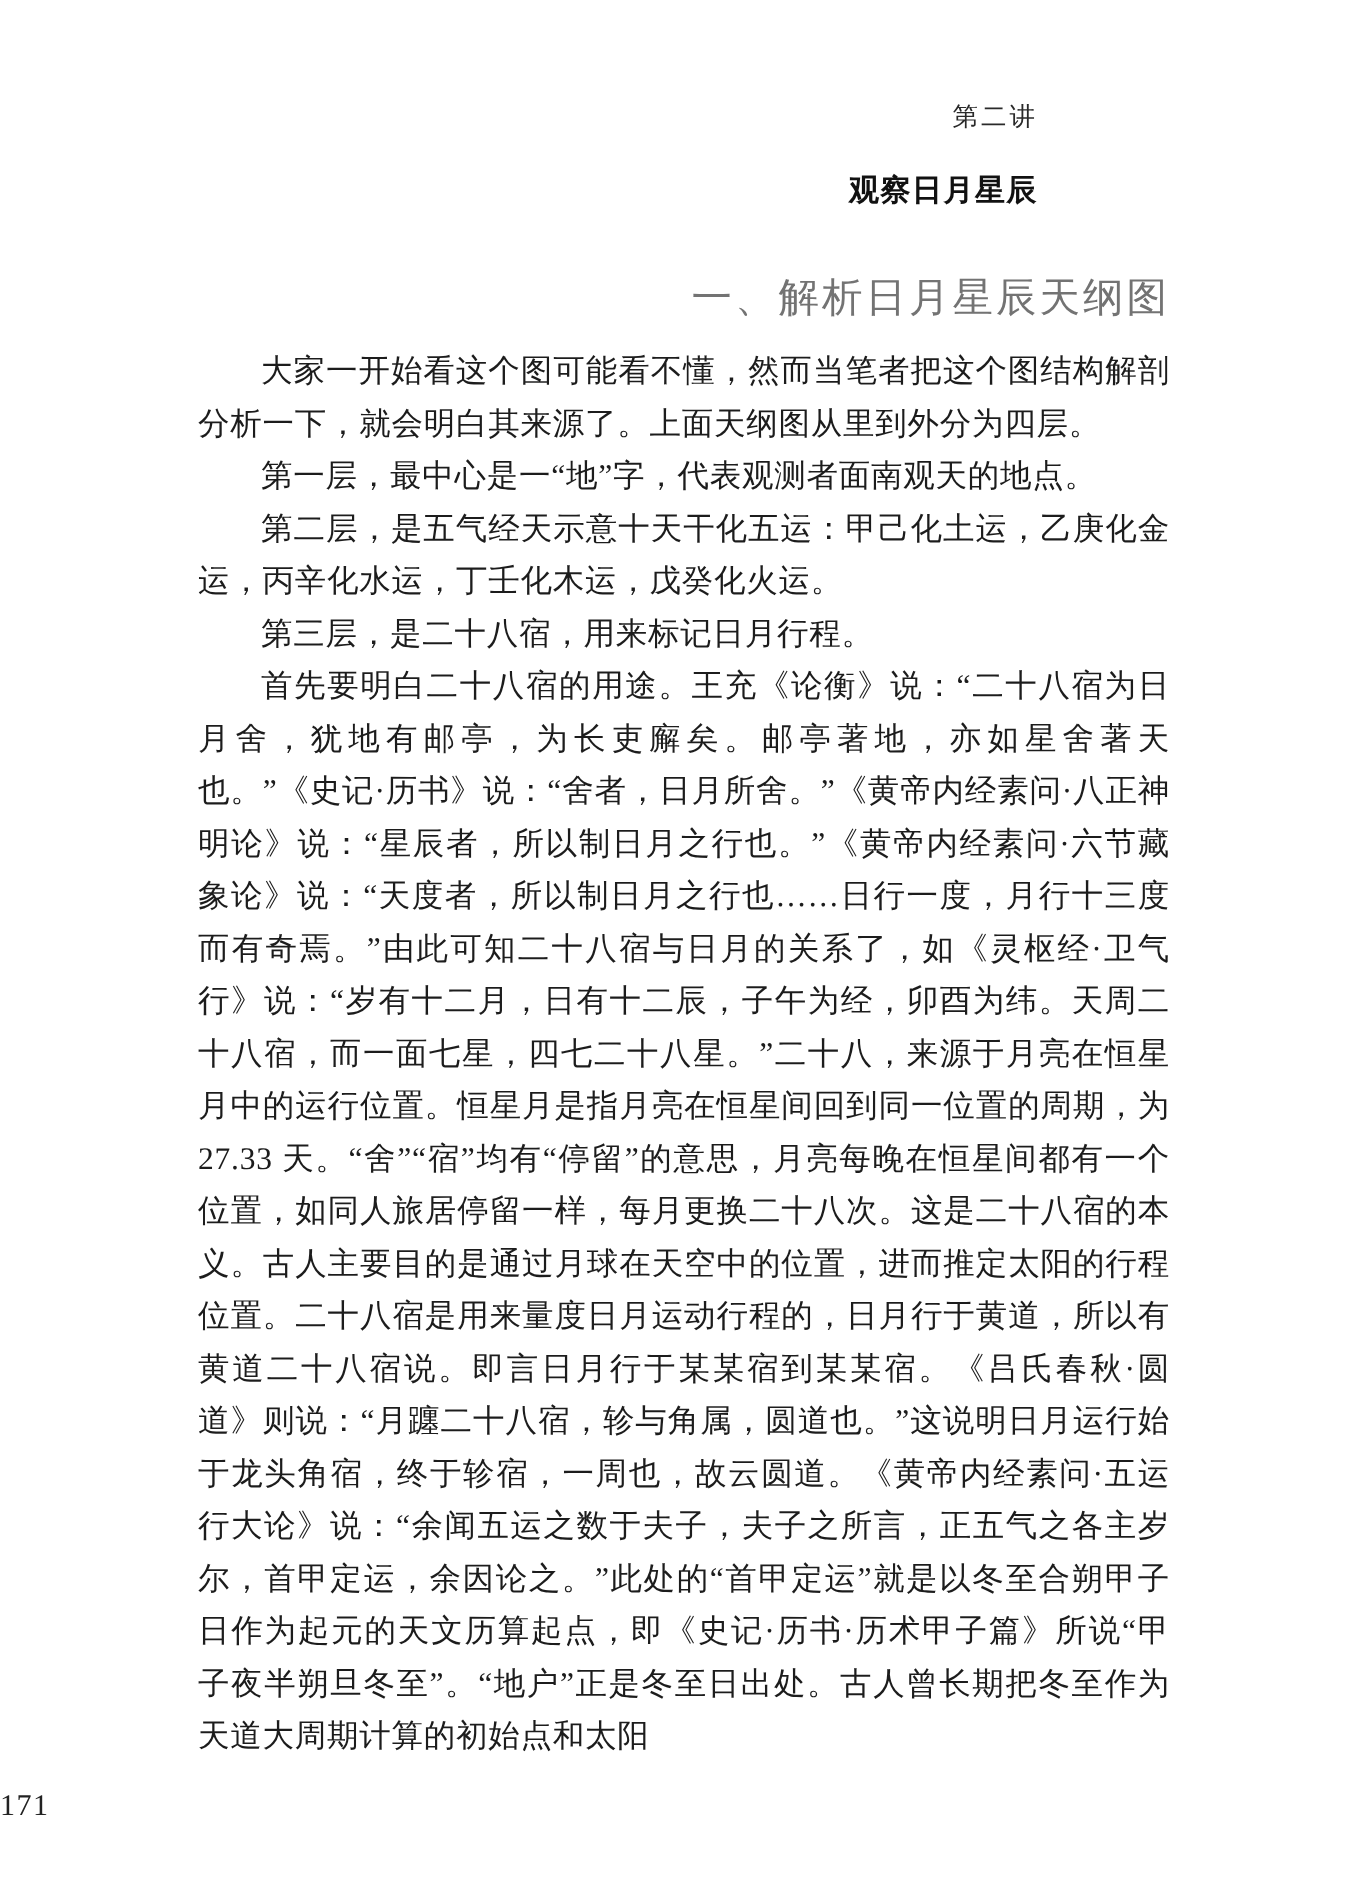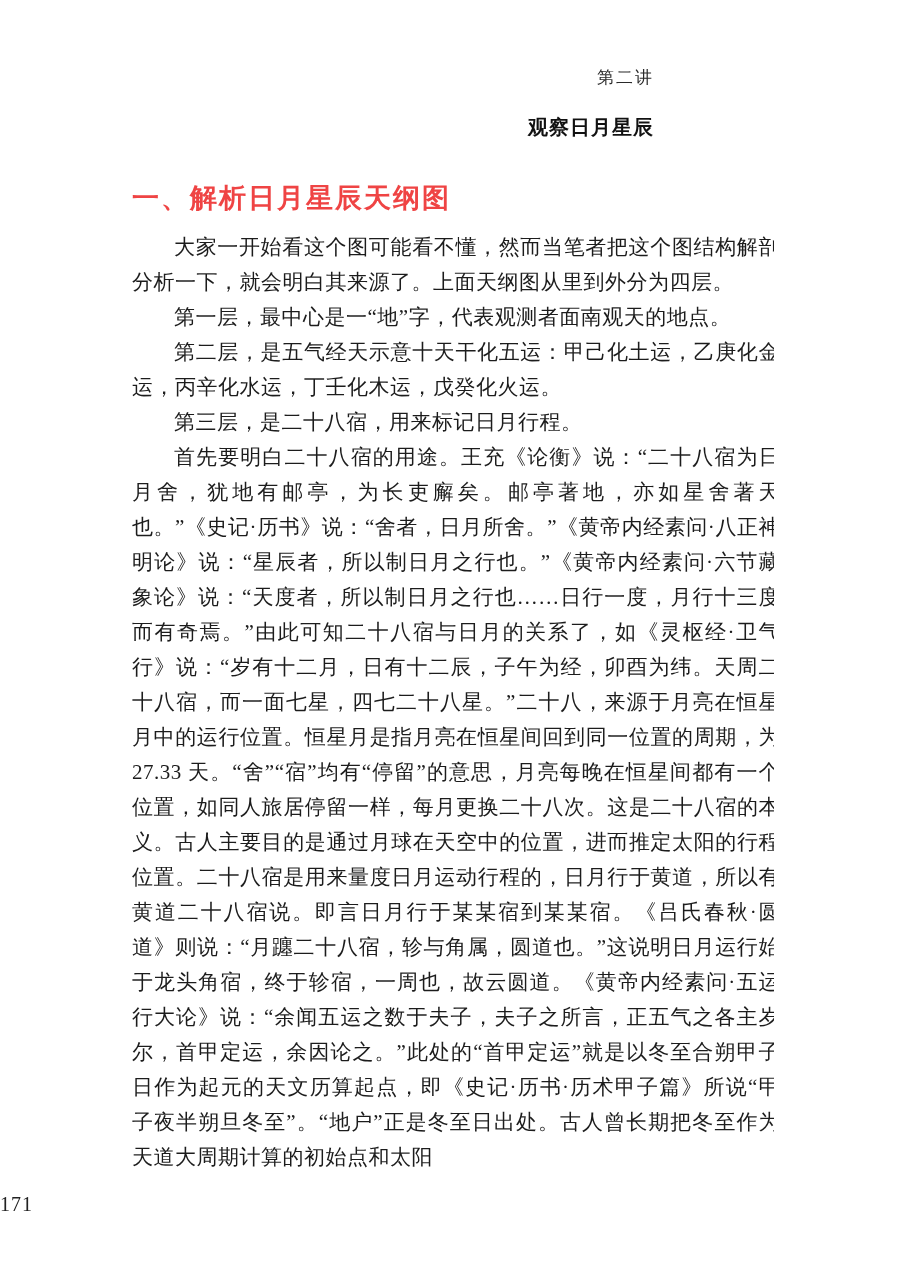--- a/index.html
+++ b/index.html
@@ -8,20 +8,21 @@
     background: #ffffff;
   }
   .page {
     position: relative;
     width: 774px;
     height: 1268px;
     background: #ffffff;
     color: #1c1c1c;
     font-family: "Liberation Serif", "DejaVu Serif", serif;
     overflow: hidden;
+    padding-left: 38px;
   }
   .header {
     position: absolute;
     top: 66px;
     right: 120px;
     text-align: right;
   }
   .chapter {
     font-size: 17px;
     line-height: 24px;
@@ -48,24 +49,25 @@
     line-height: 35px;
     text-align: justify;
     text-indent: 2em;
     letter-spacing: 0.5px;
     color: #1c1c1c;
   }
   .section-heading {
     margin: 22px 0 14px 0;
     font-size: 27px;
     line-height: 36px;
-    font-weight: bold;
+    font-weight: normal;
     letter-spacing: 2px;
-    color: #ef4444;
+    color: #737373;
     font-family: "Liberation Serif", "DejaVu Serif", serif;
+    text-align: right;
   }
   .footer {
     position: absolute;
     bottom: 52px;
     left: 0;
     width: 100%;
     text-align: left;
   }
   .page-number {
     font-size: 20px;

